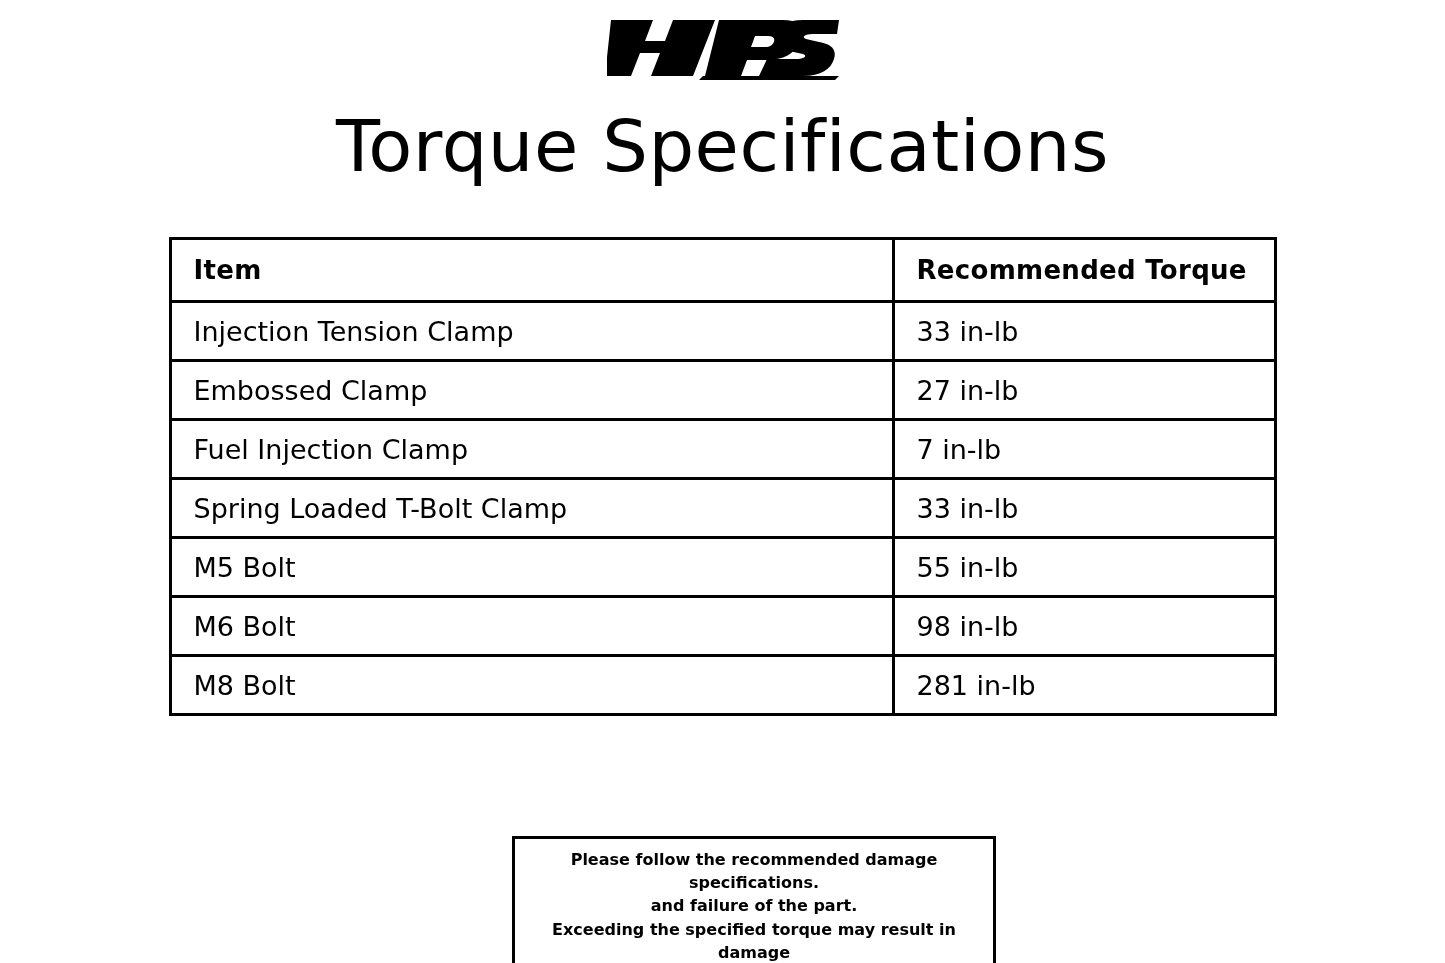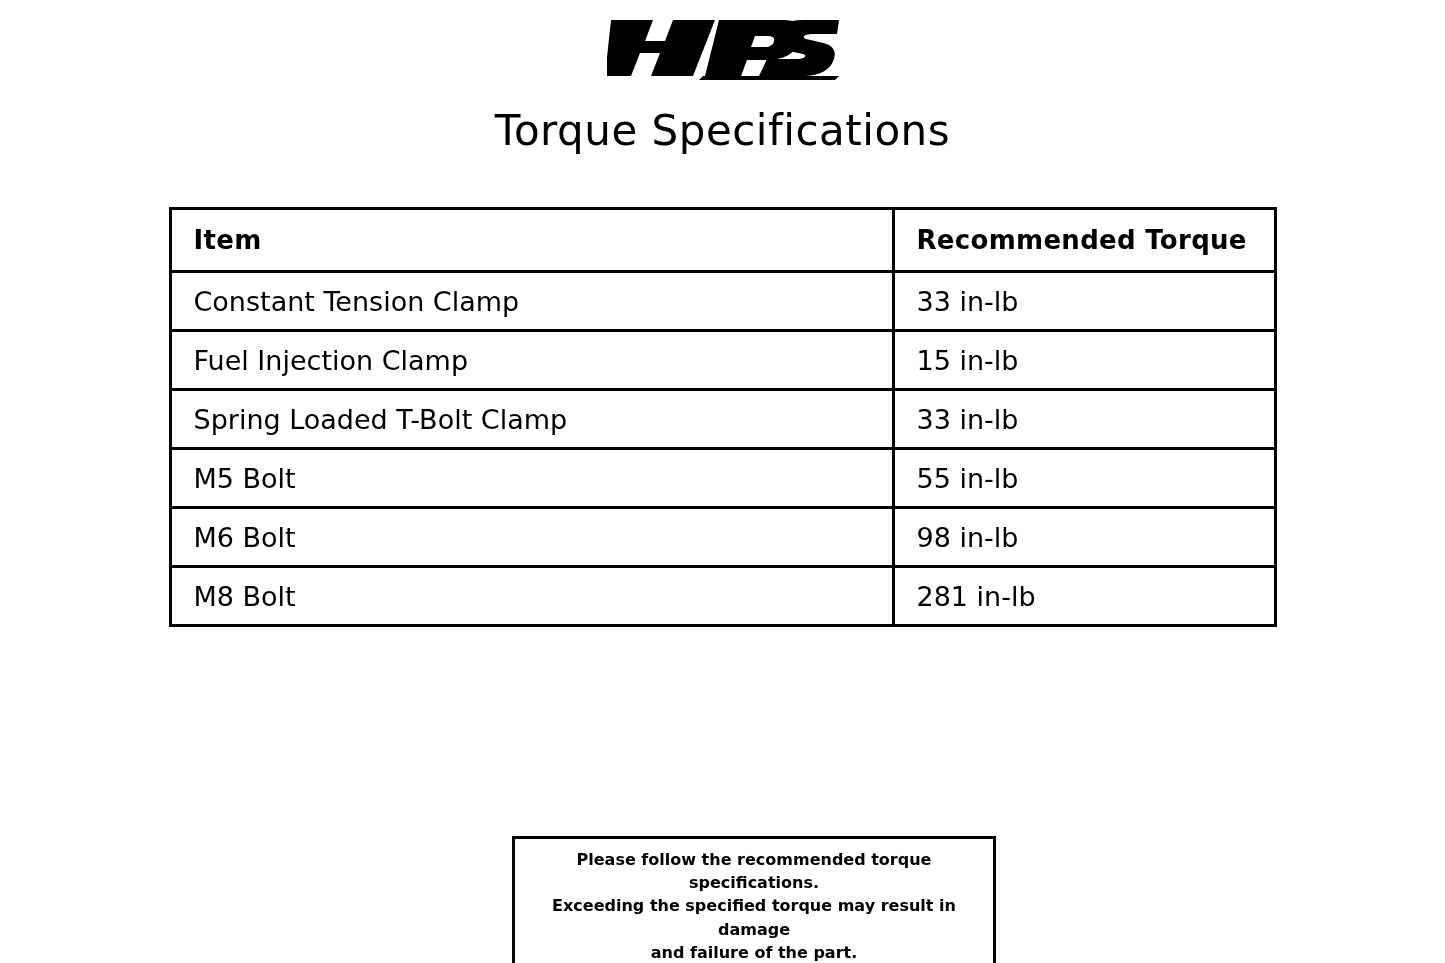--- a/index.html
+++ b/index.html
@@ -26,21 +26,21 @@
     padding-top: 28px;
     box-sizing: border-box;
   }
   .logo-svg {
     display: block;
   }
 
   
   .page-title {
     text-align: center;
-    font-size: 42px;
+    font-size: 72px;
     font-weight: 400;
     letter-spacing: 0.5px;
     margin-top: 30px;
     line-height: 1;
     font-family: "DejaVu Sans", sans-serif;
   }
 
   
   .table-wrap {
     margin: 0 auto;
@@ -118,26 +118,30 @@
       <col class="col-torque">
     </colgroup>
     <thead>
       <tr>
         <th>Item</th>
         <th>Recommended Torque</th>
       </tr>
     </thead>
     <tbody>
       <tr>
-        <td>Constant Tension Clamp</td>
+        <td>Injection Tension Clamp</td>
         <td>33 in-lb</td>
       </tr>
       <tr>
+        <td>Embossed Clamp</td>
+        <td>27 in-lb</td>
+      </tr>
+      <tr>
         <td>Fuel Injection Clamp</td>
-        <td>15 in-lb</td>
+        <td>7 in-lb</td>
       </tr>
       <tr>
         <td>Spring Loaded T-Bolt Clamp</td>
         <td>33 in-lb</td>
       </tr>
       <tr>
         <td>M5 Bolt</td>
         <td>55 in-lb</td>
       </tr>
       <tr>
@@ -146,16 +150,16 @@
       </tr>
       <tr>
         <td>M8 Bolt</td>
         <td>281 in-lb</td>
       </tr>
     </tbody>
   </table>
 </div>
 
 <div class="note-box">
-  <div class="note-line">Please follow the recommended torque specifications.</div>
+  <div class="note-line">Please follow the recommended damage specifications.</div>
+  <div class="note-line">and failure of the part.</div>
   <div class="note-line">Exceeding the specified torque may result in damage</div>
-  <div class="note-line">and failure of the part.</div>
 </div>
 
 </body></html>

